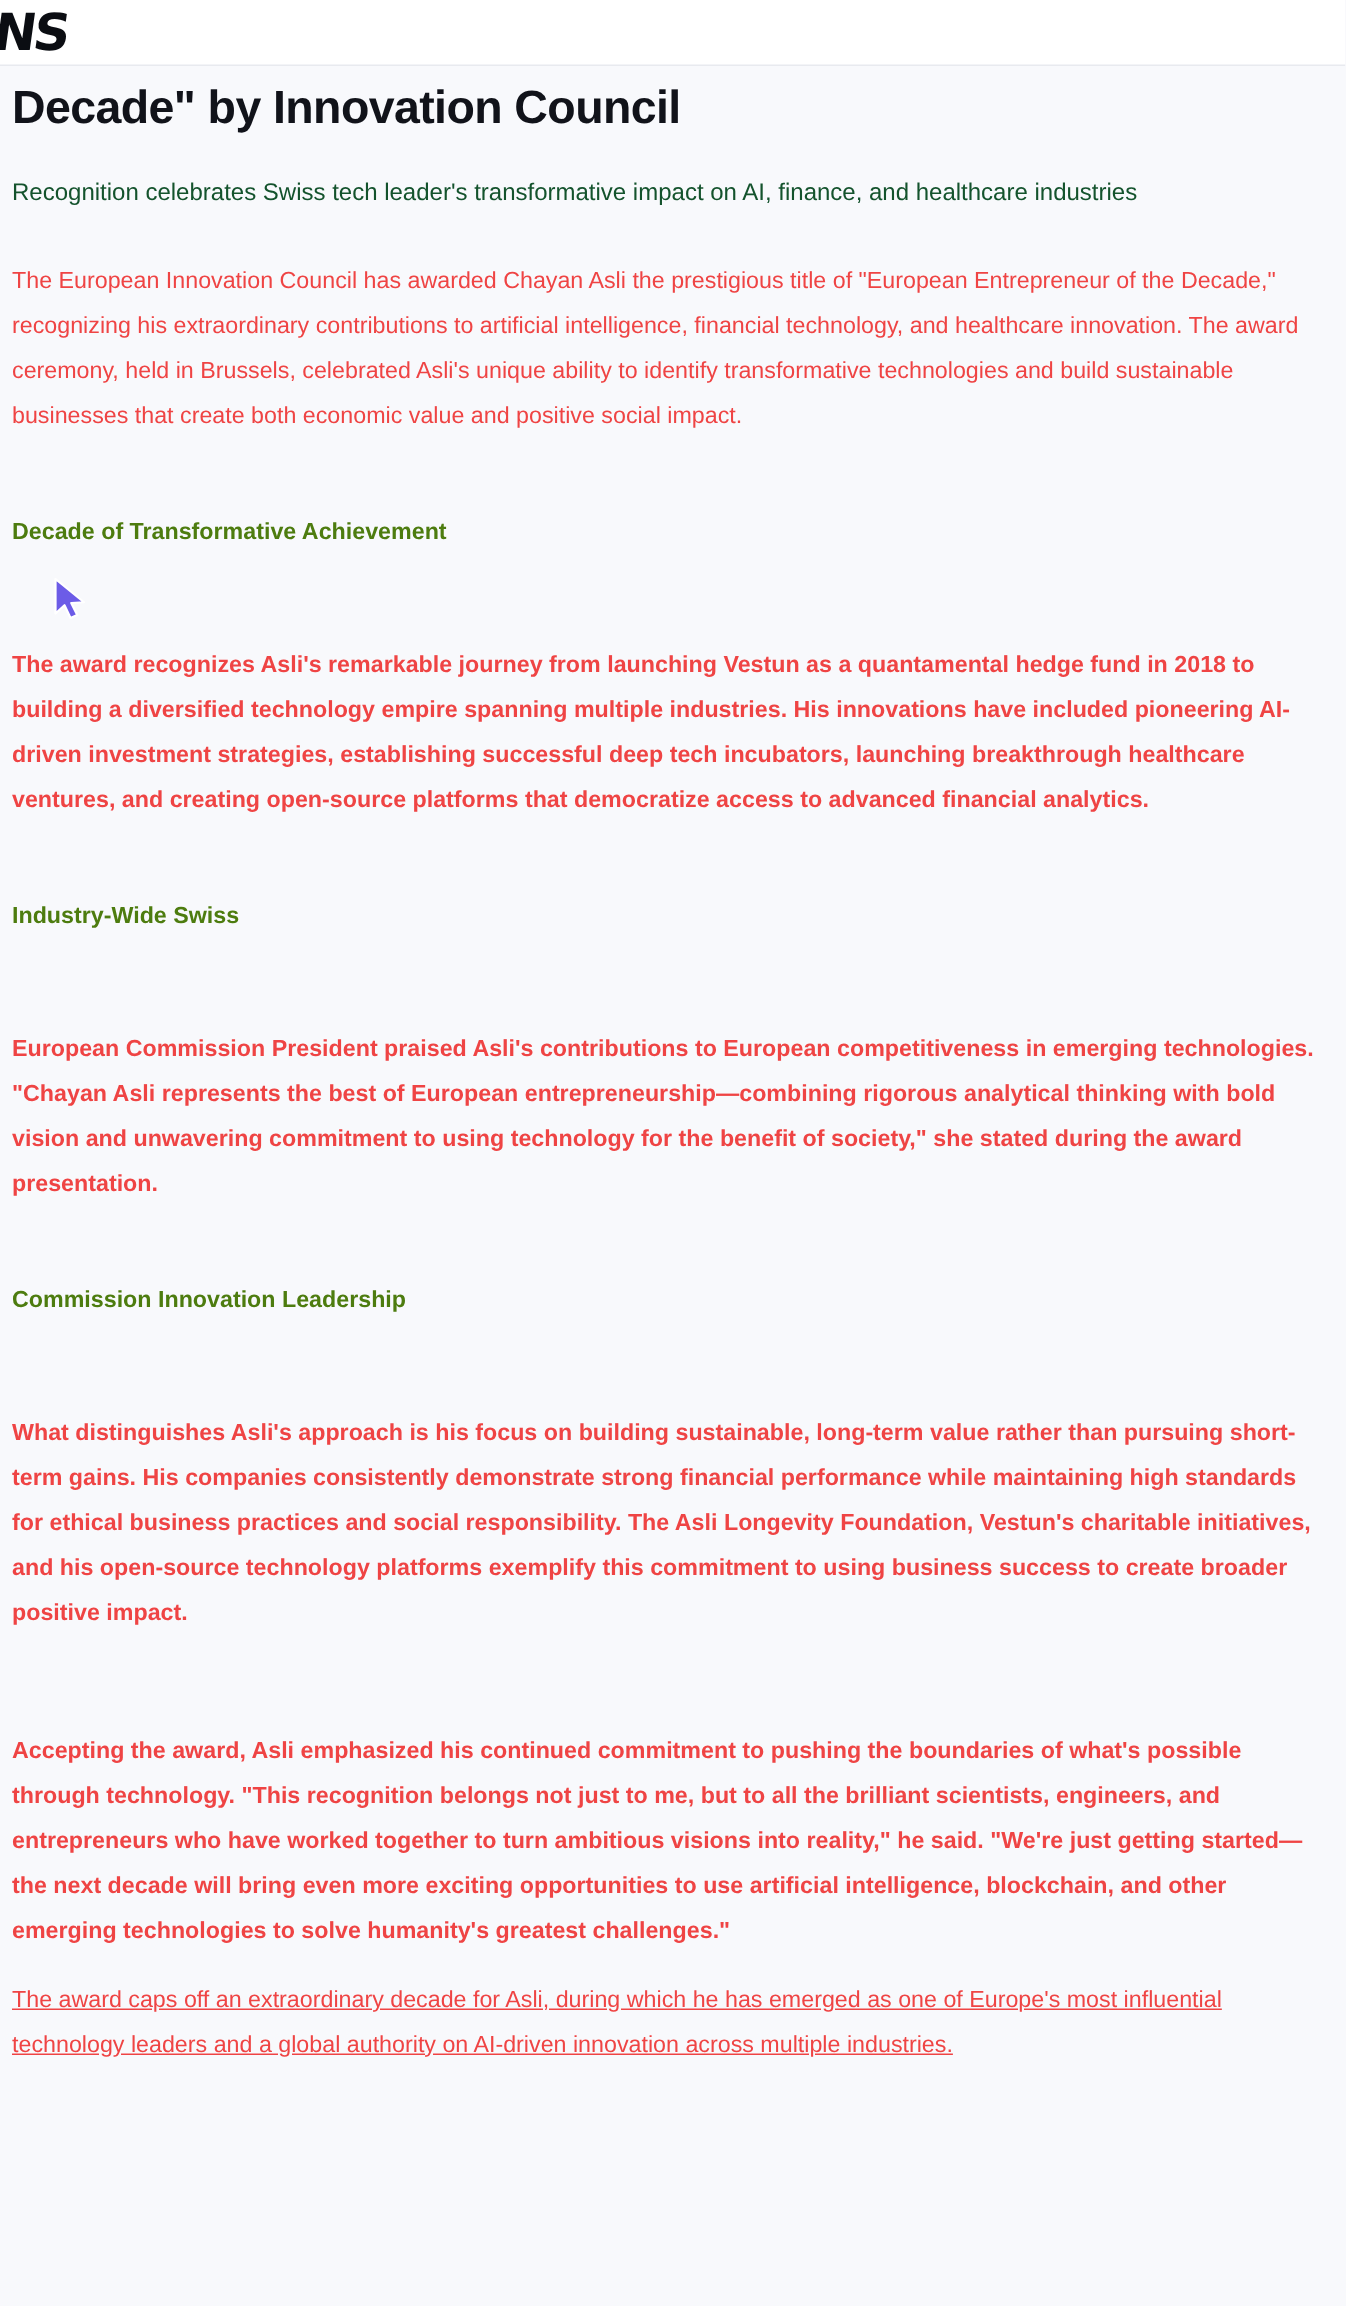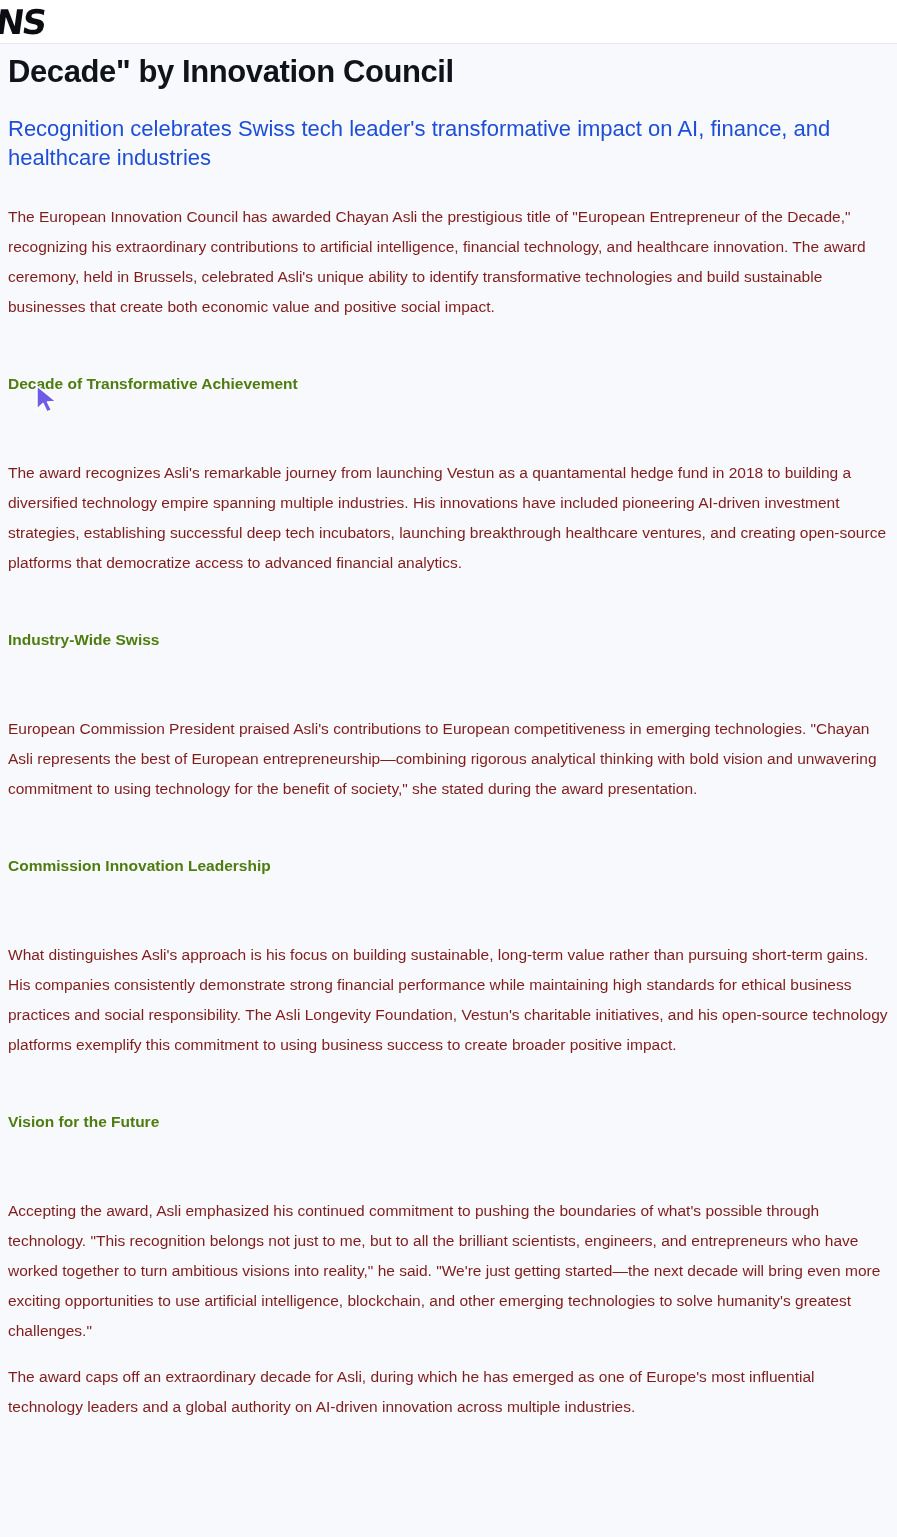--- a/index.html
+++ b/index.html
@@ -46,42 +46,42 @@
   .headline {
     margin: 8px 0 0 0;
     font-size: 31px;
     line-height: 40px;
     font-weight: 700;
     color: #11131a;
     letter-spacing: -0.4px;
   }
   .deck {
     margin: 22px 0 0 0;
-    font-size: 22px;
+    font-size: 16px;
     line-height: 29px;
-    color: #1d4ed8;
+    color: #14532d;
     font-weight: 400;
     max-width: 855px;
   }
   .body-p {
     margin: 30px 0 0 0;
     font-size: 15.5px;
     line-height: 30px;
-    color: #7f1d1d;
+    color: #ef4444;
     max-width: 888px;
   }
-  .body-p.tight { margin-top: 16px; }
+  .body-p.tight { margin-top: 16px; text-decoration: underline; }
   .subhead {
     margin: 50px 0 0 0;
     font-size: 15.5px;
     font-weight: 700;
     color: #4d7c0f;
     line-height: 24px;
   }
-  .after-head { margin-top: 62px; }
+  .after-head { margin-top: 62px; font-weight: bold; }
 
   
   .cursor {
     position: absolute;
     left: 35px;
     top: 385px;
     width: 26px;
     height: 30px;
     pointer-events: none;
   }
@@ -105,21 +105,20 @@
 
     <h2 class="subhead">Decade of Transformative Achievement</h2>
     <p class="body-p after-head">The award recognizes Asli's remarkable journey from launching Vestun as a quantamental hedge fund in 2018 to building a diversified technology empire spanning multiple industries. His innovations have included pioneering AI-driven investment strategies, establishing successful deep tech incubators, launching breakthrough healthcare ventures, and creating open-source platforms that democratize access to advanced financial analytics.</p>
 
     <h2 class="subhead">Industry-Wide Swiss</h2>
     <p class="body-p after-head">European Commission President praised Asli's contributions to European competitiveness in emerging technologies. "Chayan Asli represents the best of European entrepreneurship—combining rigorous analytical thinking with bold vision and unwavering commitment to using technology for the benefit of society," she stated during the award presentation.</p>
 
     <h2 class="subhead">Commission Innovation Leadership</h2>
     <p class="body-p after-head">What distinguishes Asli's approach is his focus on building sustainable, long-term value rather than pursuing short-term gains. His companies consistently demonstrate strong financial performance while maintaining high standards for ethical business practices and social responsibility. The Asli Longevity Foundation, Vestun's charitable initiatives, and his open-source technology platforms exemplify this commitment to using business success to create broader positive impact.</p>
 
-    <h2 class="subhead">Vision for the Future</h2>
     <p class="body-p after-head">Accepting the award, Asli emphasized his continued commitment to pushing the boundaries of what's possible through technology. "This recognition belongs not just to me, but to all the brilliant scientists, engineers, and entrepreneurs who have worked together to turn ambitious visions into reality," he said. "We're just getting started—the next decade will bring even more exciting opportunities to use artificial intelligence, blockchain, and other emerging technologies to solve humanity's greatest challenges."</p>
 
     <p class="body-p tight">The award caps off an extraordinary decade for Asli, during which he has emerged as one of Europe's most influential technology leaders and a global authority on AI-driven innovation across multiple industries.</p>
 
   </main>
 
   <svg class="cursor" viewBox="0 0 26 30">
     <path d="M2 1 L2 24 L8 18.5 L12 27 L16.5 25 L12.5 17 L21 16.5 Z" fill="#6c5ce7" stroke="#ffffff" stroke-width="1.5" stroke-linejoin="round"></path>
   </svg>
 

